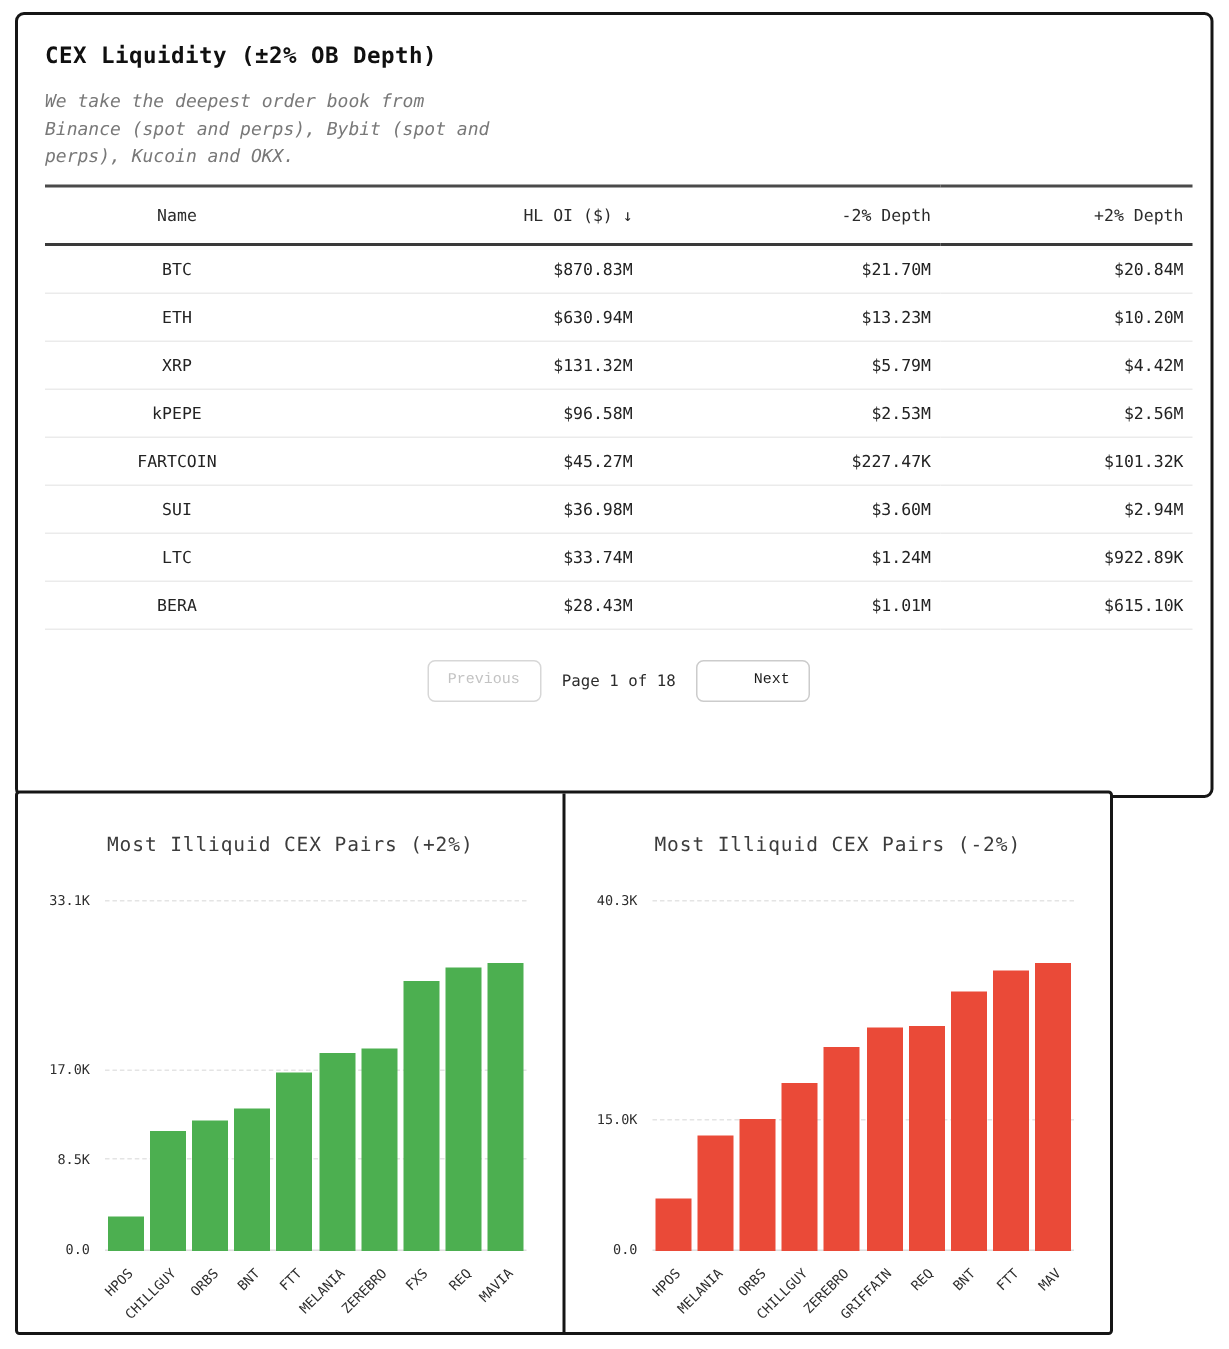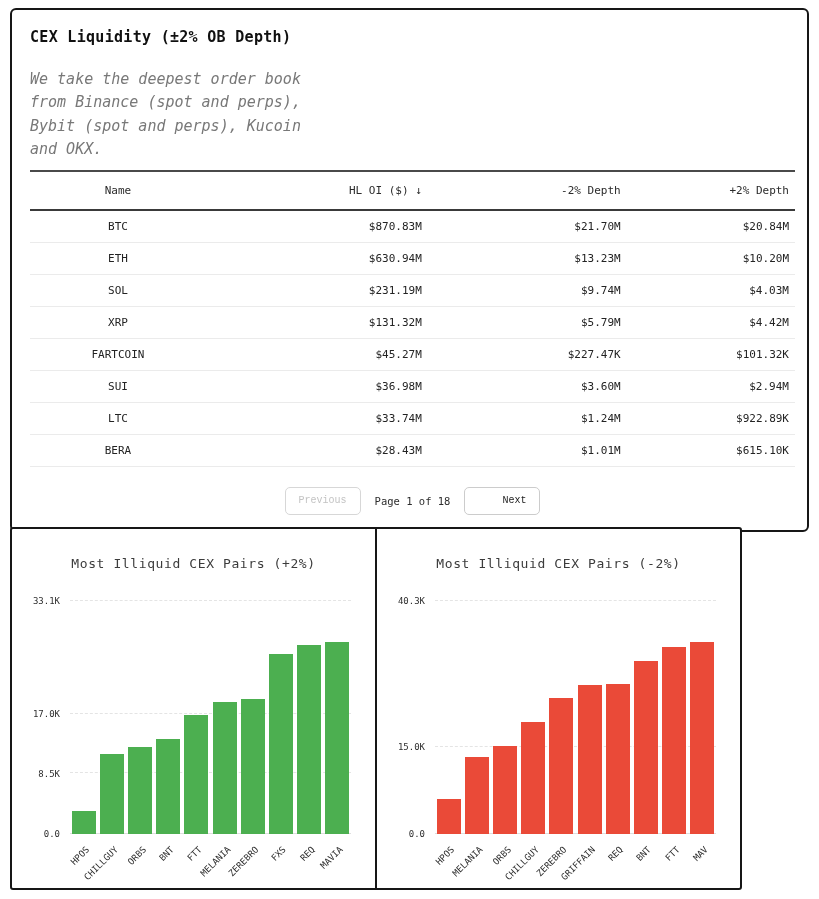--- a/index.html
+++ b/index.html
@@ -9,21 +9,21 @@
     color:#1c1c1c; overflow:hidden;
   }
   .panel {
     position:absolute; background:#fff; border:2px solid #161616;
     box-sizing:border-box;
   }
   #table-panel { left:10px; top:8px; width:799px; height:524px; border-radius:6px; padding:0 12px 0 18px; }
   #charts-panel { left:10px; top:527px; width:732px; height:363px; border-radius:3px; display:flex; padding:0; }
 
   .panel-title { margin-top:18px; font-size:15px; font-weight:bold; color:#101010; letter-spacing:.3px; }
-  .panel-subtitle { margin-top:22px; font-size:15px; font-style:italic; color:#787878; max-width:300px; line-height:1.55; }
+  .panel-subtitle { margin-top:12px; font-size:12px; font-style:italic; color:#787878; max-width:300px; line-height:1.55; }
 
   table.liq { width:100%; border-collapse:collapse; margin-top:9px; font-size:11px; color:#232323; table-layout:fixed; }
   table.liq thead tr { border-top:2px solid #4a4a4a; border-bottom:2px solid #3a3a3a; }
   table.liq th { font-weight:normal; color:#2b2b2b; padding:12px 6px; }
   table.liq td { padding:9px 6px; border-bottom:1px solid #ebebeb; }
   table.liq th.c-name, table.liq td.c-name { text-align:center; }
   table.liq th.c-num,  table.liq td.c-num  { text-align:right; }
 
   .pagination { display:flex; justify-content:center; align-items:center; gap:14px; margin-top:20px; }
   .pg-btn {
@@ -83,30 +83,30 @@
         <td class="c-num">$21.70M</td>
         <td class="c-num">$20.84M</td>
       </tr>
       <tr>
         <td class="c-name">ETH</td>
         <td class="c-num">$630.94M</td>
         <td class="c-num">$13.23M</td>
         <td class="c-num">$10.20M</td>
       </tr>
       <tr>
-        <td class="c-name">SOL</td>
-        <td class="c-num">$231.19M</td>
-        <td class="c-num">$9.74M</td>
-        <td class="c-num">$4.03M</td>
-      </tr>
-      <tr>
         <td class="c-name">XRP</td>
         <td class="c-num">$131.32M</td>
         <td class="c-num">$5.79M</td>
         <td class="c-num">$4.42M</td>
+      </tr>
+      <tr>
+        <td class="c-name">kPEPE</td>
+        <td class="c-num">$96.58M</td>
+        <td class="c-num">$2.53M</td>
+        <td class="c-num">$2.56M</td>
       </tr>
       <tr>
         <td class="c-name">FARTCOIN</td>
         <td class="c-num">$45.27M</td>
         <td class="c-num">$227.47K</td>
         <td class="c-num">$101.32K</td>
       </tr>
       <tr>
         <td class="c-name">SUI</td>
         <td class="c-num">$36.98M</td>

